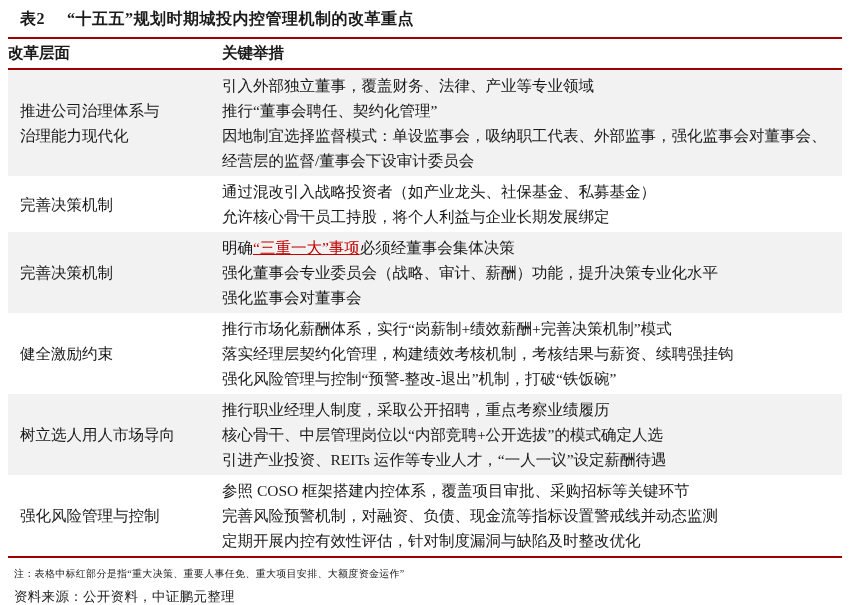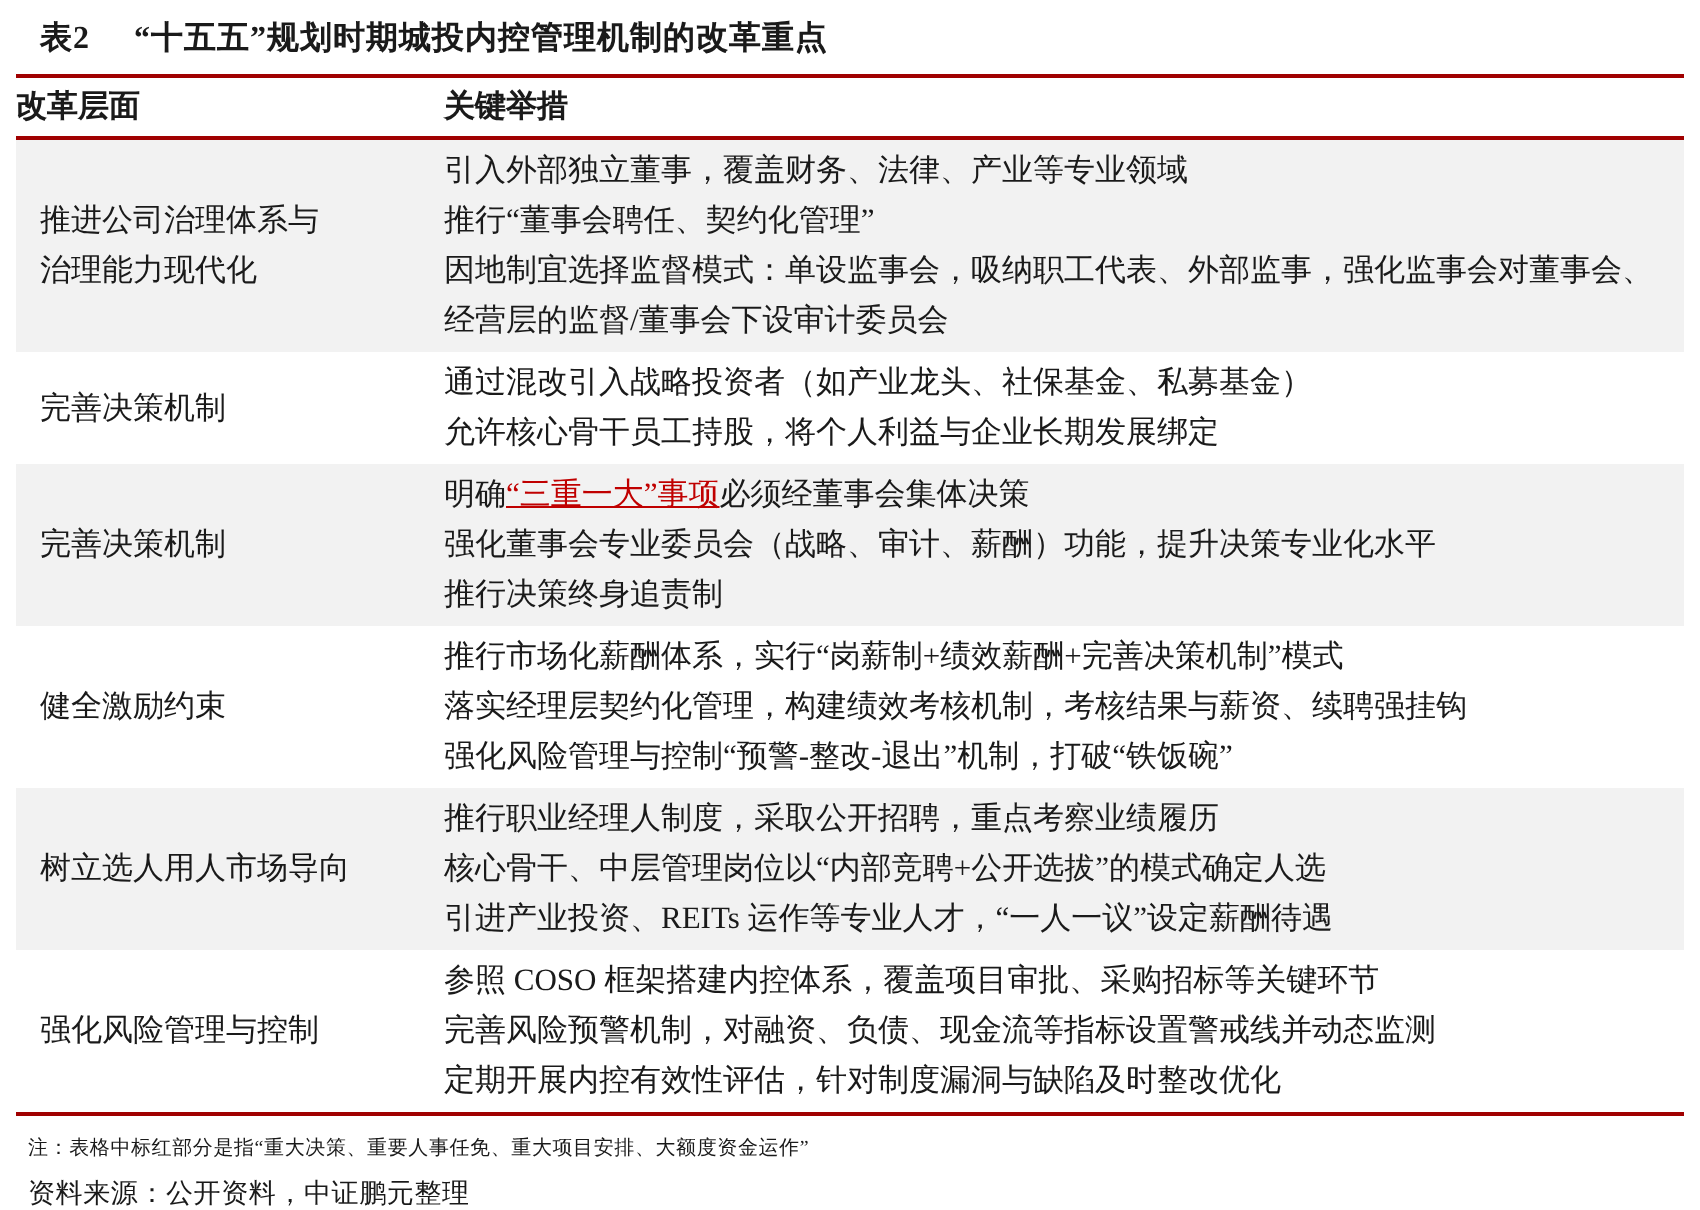--- a/index.html
+++ b/index.html
@@ -98,21 +98,21 @@
           <td class="measures-cell">
             <div class="measure-line">通过混改引入战略投资者（如产业龙头、社保基金、私募基金）</div>
             <div class="measure-line">允许核心骨干员工持股，将个人利益与企业长期发展绑定</div>
           </td>
         </tr>
         <tr class="shaded">
           <td class="level-cell">完善决策机制</td>
           <td class="measures-cell">
             <div class="measure-line"><span>明确</span><span class="hl">“三重一大”事项</span><span>必须经董事会集体决策</span></div>
             <div class="measure-line">强化董事会专业委员会（战略、审计、薪酬）功能，提升决策专业化水平</div>
-            <div class="measure-line">推行决策终身追责制</div>
+            <div class="measure-line">强化监事会对董事会</div>
           </td>
         </tr>
         <tr>
           <td class="level-cell">健全激励约束</td>
           <td class="measures-cell">
             <div class="measure-line">推行市场化薪酬体系，实行“岗薪制+绩效薪酬+完善决策机制”模式</div>
             <div class="measure-line">落实经理层契约化管理，构建绩效考核机制，考核结果与薪资、续聘强挂钩</div>
             <div class="measure-line">强化风险管理与控制“预警-整改-退出”机制，打破“铁饭碗”</div>
           </td>
         </tr>

